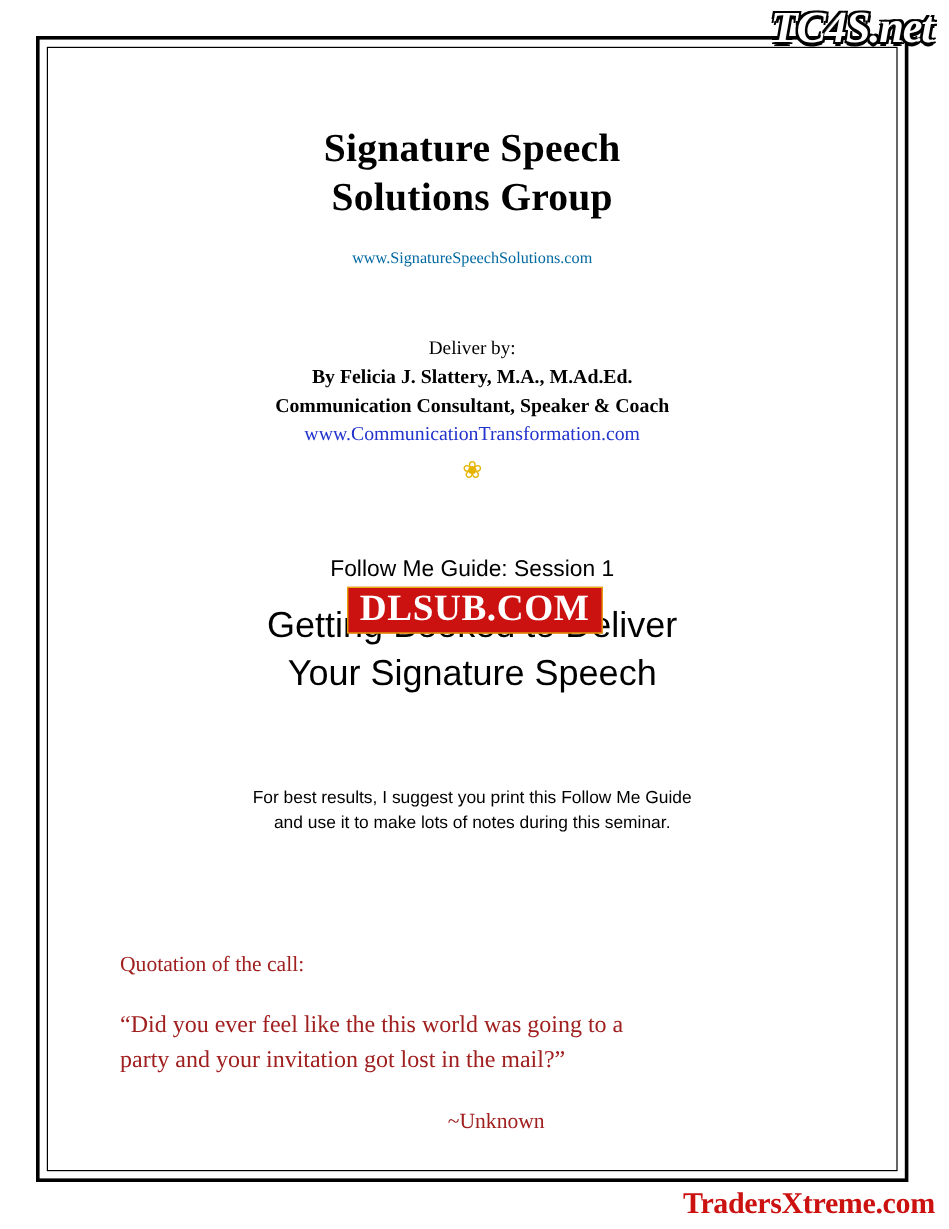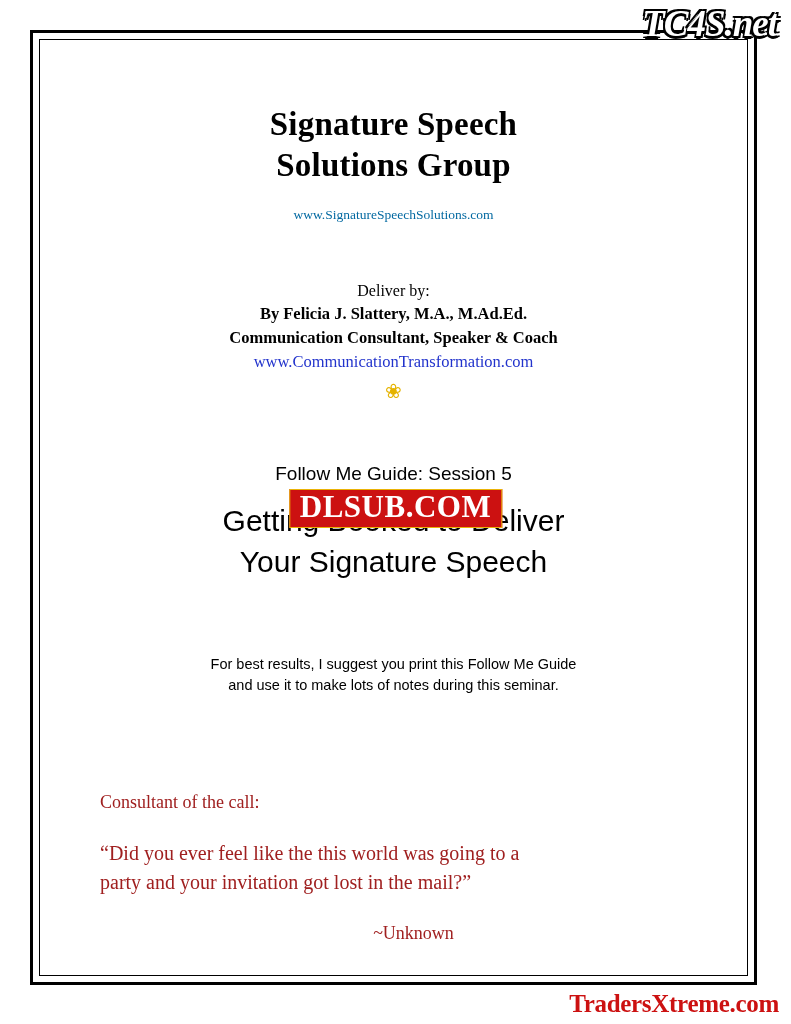--- a/index.html
+++ b/index.html
@@ -211,34 +211,34 @@
   <div class="brand-url">www.SignatureSpeechSolutions.com</div>
 
   <div class="created-block">
     <div class="created-by">Deliver by:</div>
     <div class="author-name">By Felicia J. Slattery, M.A., M.Ad.Ed.</div>
     <div class="author-role">Communication Consultant, Speaker &amp; Coach</div>
     <a class="author-link" href="#">www.CommunicationTransformation.com</a>
     <div class="butterfly">❀</div>
   </div>
 
-  <div class="session-label">Follow Me Guide: Session 5</div>
+  <div class="session-label">Follow Me Guide: Session 1</div>
 
   <div class="main-title">
     <div>Getting Booked to Deliver</div>
     <div>Your Signature Speech</div>
   </div>
 
   <div class="instructions">
     <div>For best results, I suggest you print this Follow Me Guide</div>
     <div>and use it to make lots of notes during this seminar.</div>
   </div>
 
   <div class="quote-block">
-    <div class="quote-label">Consultant of the call:</div>
+    <div class="quote-label">Quotation of the call:</div>
     <div class="quote-text">
       <div>“Did you ever feel like the this world was going to a</div>
       <div>party and your invitation got lost in the mail?”</div>
     </div>
     <div class="quote-attrib">~Unknown</div>
   </div>
 
 </div>
 
 <div class="wm-top">TC4S.net</div>

